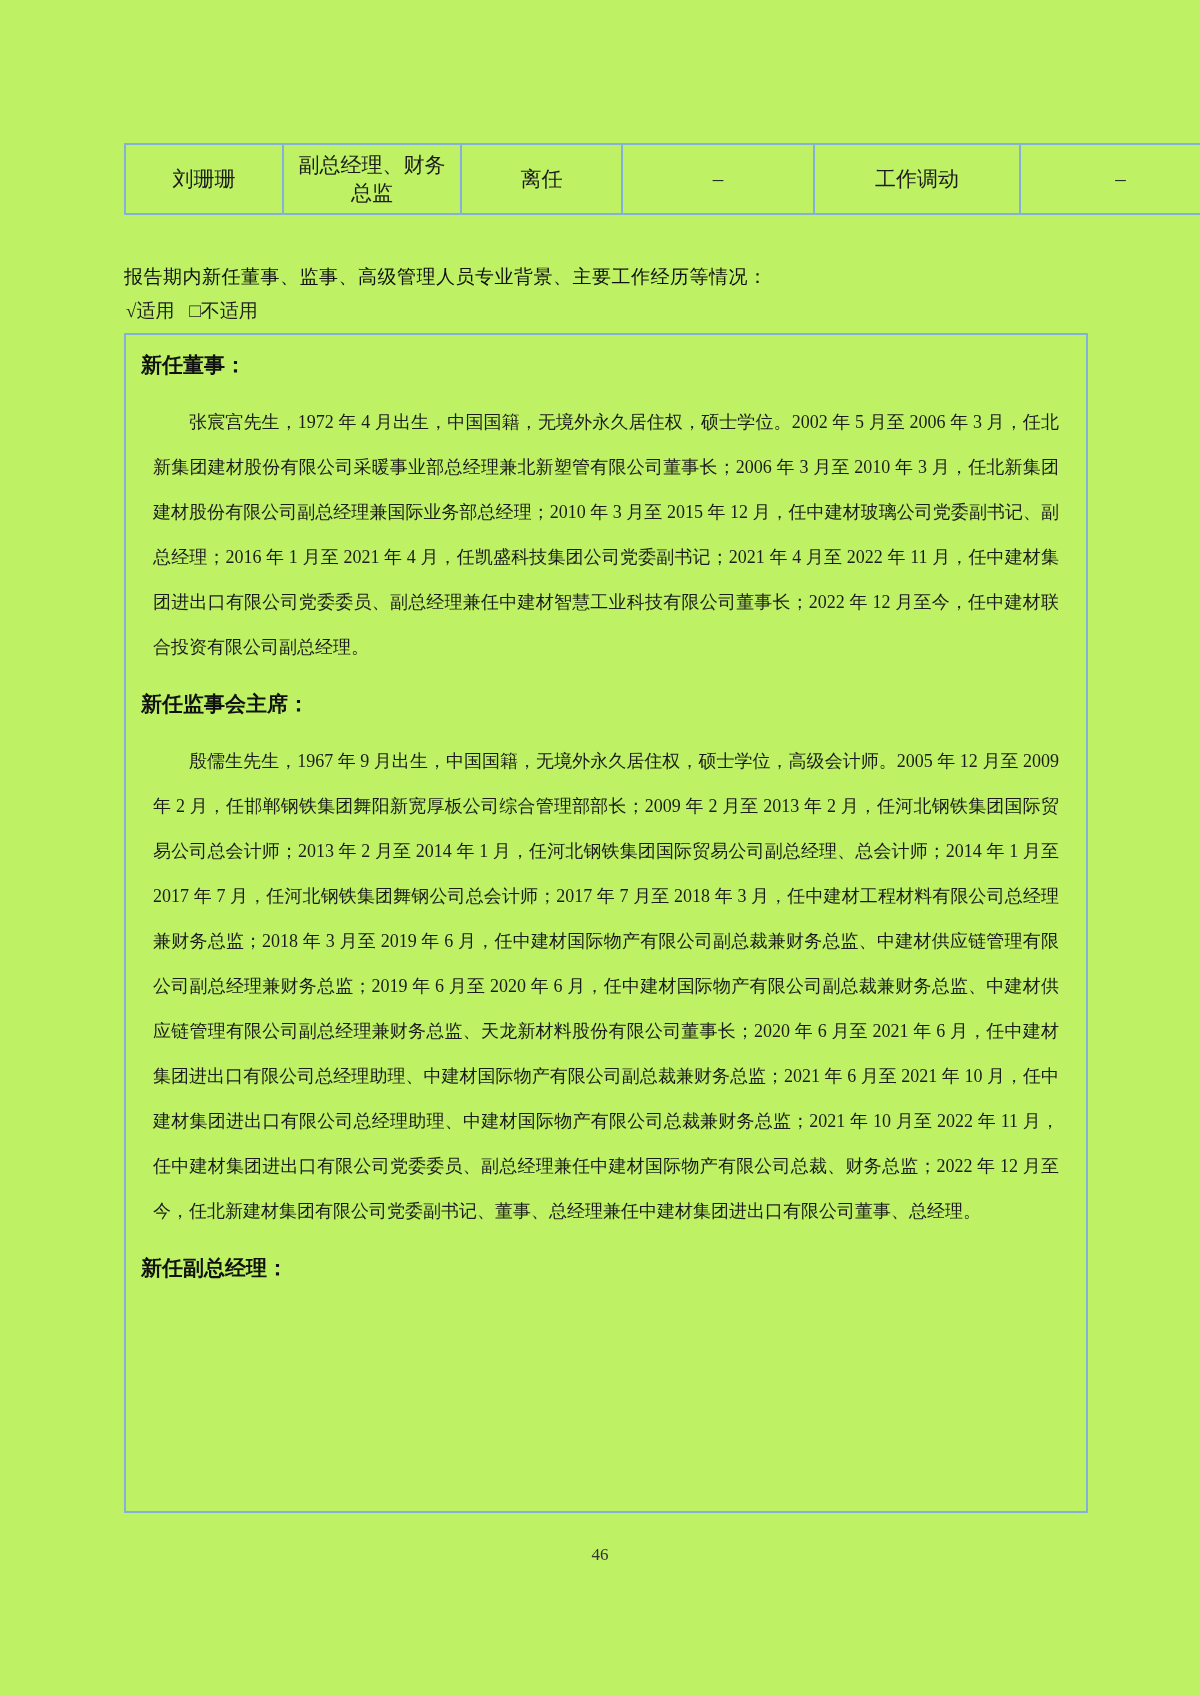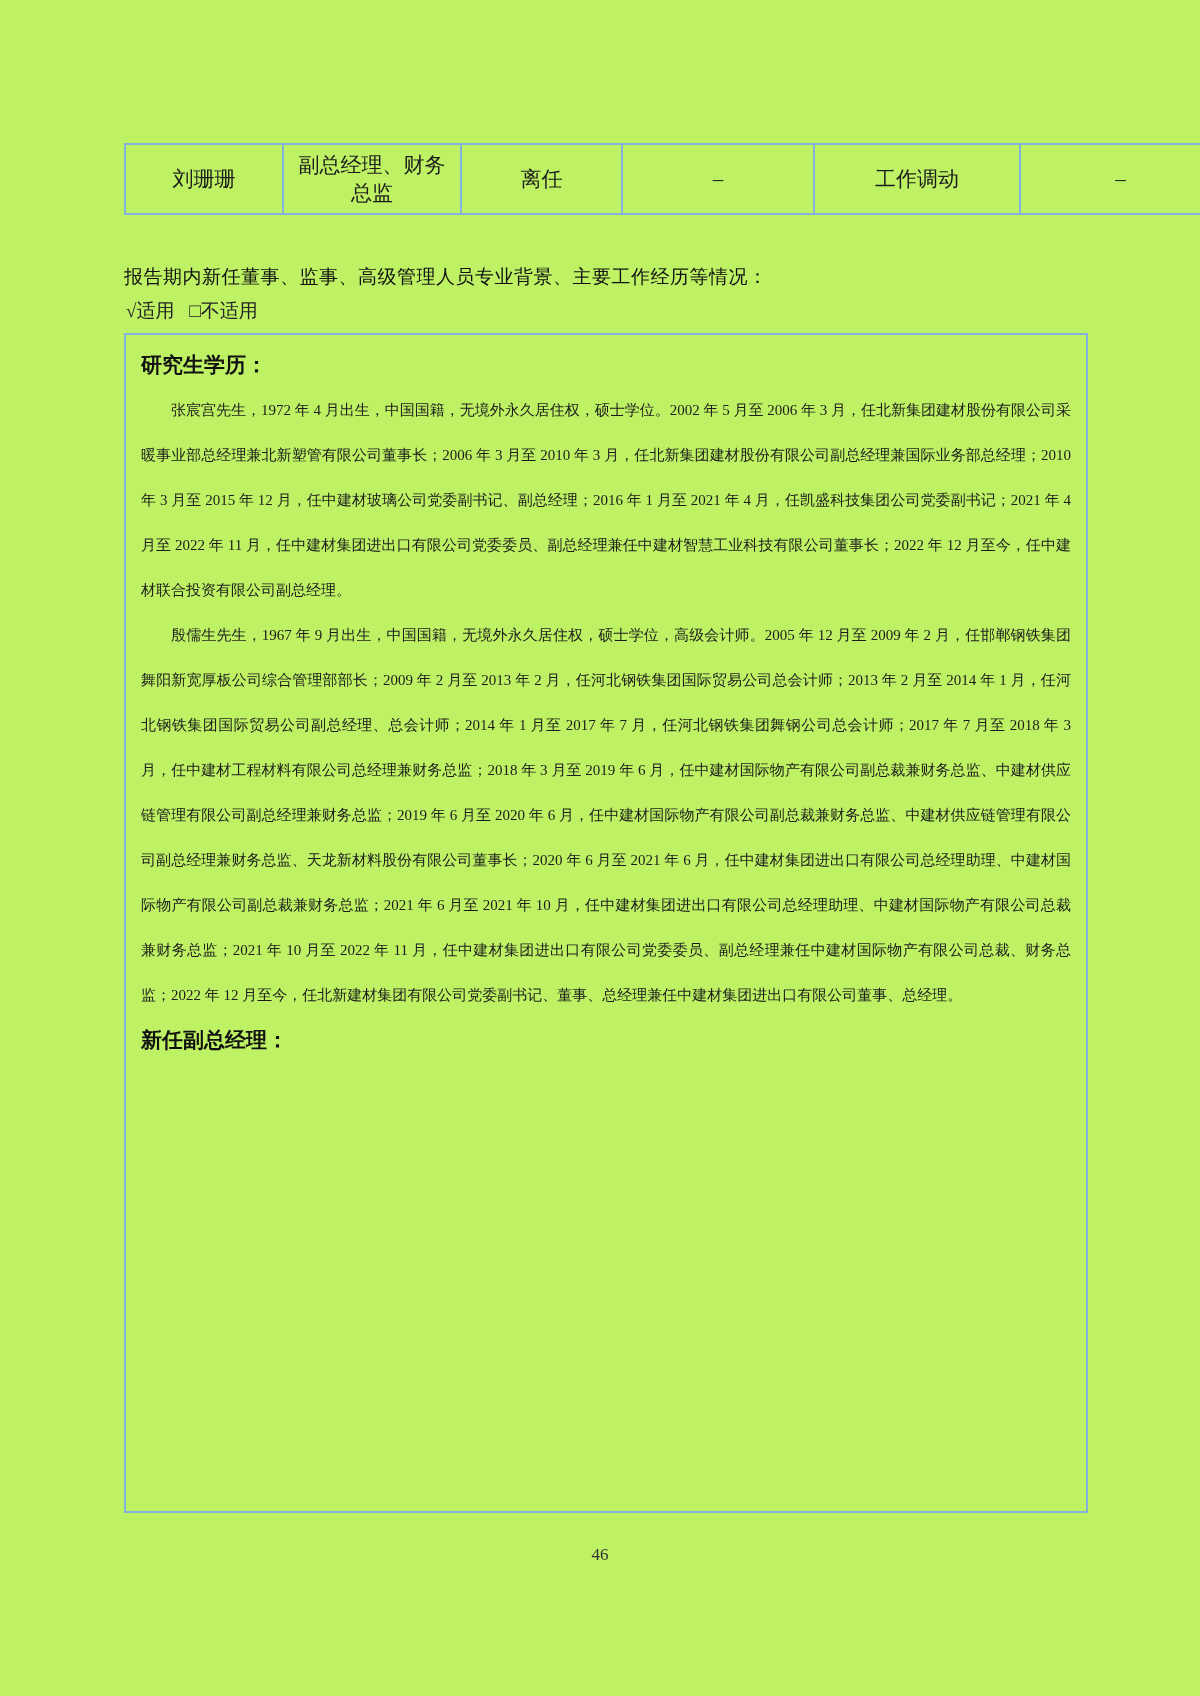--- a/index.html
+++ b/index.html
@@ -71,22 +71,22 @@
     padding: 8px 15px 0 15px;
     overflow: hidden;
   }
   .sub-title {
     font-size: 21px;
     font-weight: bold;
     line-height: 45px;
     color: #111;
   }
   .para {
-    margin: 0;
-    font-size: 15px;
+    margin: 12px;
+    font-size: 18px;
     line-height: 45px;
     text-align: justify;
     text-indent: 2em;
     color: #1c1c1c;
   }
 
   .page-number {
     position: absolute;
     left: 0;
     top: 1545px;
@@ -115,23 +115,24 @@
     </table>
 
   <div class="heading">报告期内新任董事、监事、高级管理人员专业背景、主要工作经历等情况：</div>
 
   <div class="appl-line">
     <span class="opt">√适用</span>
     <span class="opt">□不适用</span>
   </div>
 
   <div class="content-box">
-    <div class="sub-title">研究生学历：</div>
+    <div class="sub-title">新任董事：</div>
     <p class="para">张宸宫先生，1972 年 4 月出生，中国国籍，无境外永久居住权，硕士学位。2002 年 5 月至 2006 年 3 月，任北新集团建材股份有限公司采暖事业部总经理兼北新塑管有限公司董事长；2006 年 3 月至 2010 年 3 月，任北新集团建材股份有限公司副总经理兼国际业务部总经理；2010 年 3 月至 2015 年 12 月，任中建材玻璃公司党委副书记、副总经理；2016 年 1 月至 2021 年 4 月，任凯盛科技集团公司党委副书记；2021 年 4 月至 2022 年 11 月，任中建材集团进出口有限公司党委委员、副总经理兼任中建材智慧工业科技有限公司董事长；2022 年 12 月至今，任中建材联合投资有限公司副总经理。</p>
 
+    <div class="sub-title">新任监事会主席：</div>
     <p class="para">殷儒生先生，1967 年 9 月出生，中国国籍，无境外永久居住权，硕士学位，高级会计师。2005 年 12 月至 2009 年 2 月，任邯郸钢铁集团舞阳新宽厚板公司综合管理部部长；2009 年 2 月至 2013 年 2 月，任河北钢铁集团国际贸易公司总会计师；2013 年 2 月至 2014 年 1 月，任河北钢铁集团国际贸易公司副总经理、总会计师；2014 年 1 月至 2017 年 7 月，任河北钢铁集团舞钢公司总会计师；2017 年 7 月至 2018 年 3 月，任中建材工程材料有限公司总经理兼财务总监；2018 年 3 月至 2019 年 6 月，任中建材国际物产有限公司副总裁兼财务总监、中建材供应链管理有限公司副总经理兼财务总监；2019 年 6 月至 2020 年 6 月，任中建材国际物产有限公司副总裁兼财务总监、中建材供应链管理有限公司副总经理兼财务总监、天龙新材料股份有限公司董事长；2020 年 6 月至 2021 年 6 月，任中建材集团进出口有限公司总经理助理、中建材国际物产有限公司副总裁兼财务总监；2021 年 6 月至 2021 年 10 月，任中建材集团进出口有限公司总经理助理、中建材国际物产有限公司总裁兼财务总监；2021 年 10 月至 2022 年 11 月，任中建材集团进出口有限公司党委委员、副总经理兼任中建材国际物产有限公司总裁、财务总监；2022 年 12 月至今，任北新建材集团有限公司党委副书记、董事、总经理兼任中建材集团进出口有限公司董事、总经理。</p>
 
     <div class="sub-title">新任副总经理：</div>
   </div>
 
   <div class="page-number">46</div>
 
 </div>
 
 </body></html>

